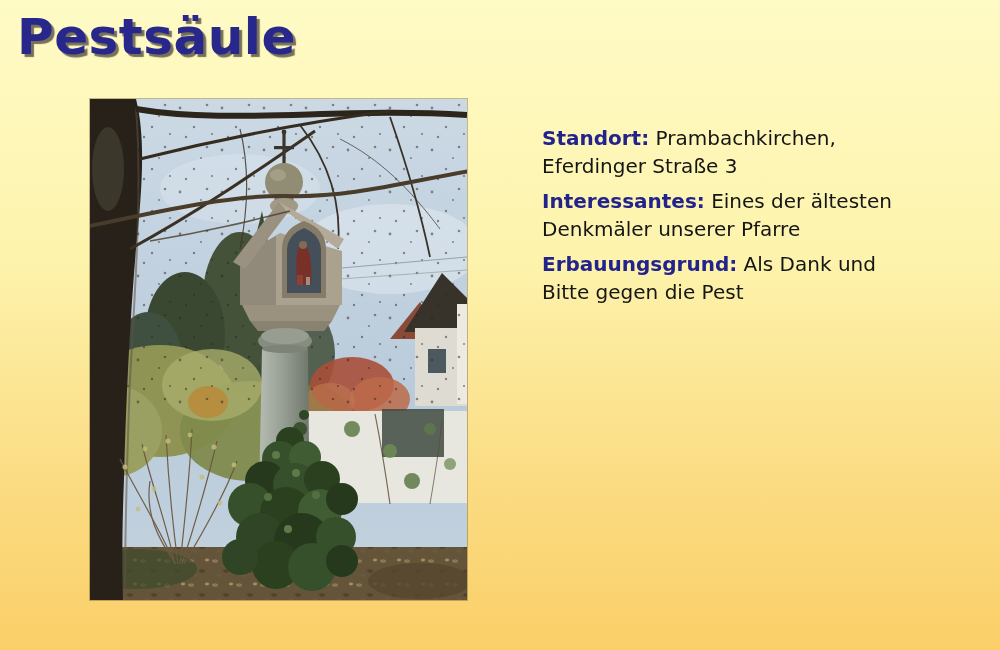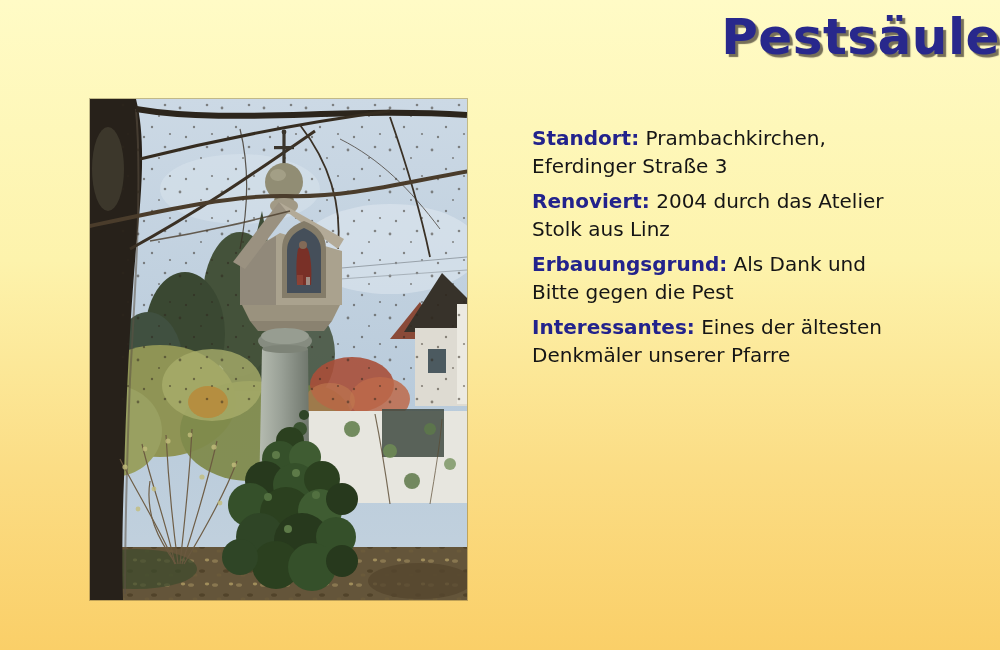--- a/index.html
+++ b/index.html
@@ -4,33 +4,33 @@
 <style>
   html,body { margin:0; padding:0; }
   body {
     width:1000px; height:650px; overflow:hidden;
     background: linear-gradient(180deg, #FFFBC6 0%, #FDF3AC 40%, #FBDD85 72%, #FACF68 100%);
     font-family: "DejaVu Sans", "Liberation Sans", sans-serif;
   }
   .slide { position:relative; width:1000px; height:650px; }
   .title {
     position:absolute; left:0; right:0; top:8px; margin:0;
-    text-align:right; font-size:50px; font-weight:bold; letter-spacing:0.5px;
+    text-align:left; font-size:50px; font-weight:bold; letter-spacing:0.5px;
     color:#28288C; text-shadow: 3px 3px 1px rgba(72,66,55,0.75); padding-left: 17px;
   }
   .photo {
     position:absolute; left:90px; top:99px; width:377px; height:501px; margin:0;
     box-shadow: 0 0 0 1px rgba(80,70,40,0.35);
     line-height:0;
   }
   .facts {
     position:absolute; left:532px; top:124px; width:442px;
     font-size:20px; line-height:28px; color:#151515;
   }
-  .fact { margin:0 0 7px 0; }
+  .fact { margin:0 0 7px 10px; }
   .fact-label { font-weight:bold; color:#23238C; }
   .fact-text  { white-space:pre-wrap; }
 </style>
 </head>
 <body>
 
 <div class="slide">
 
   <h1 class="title">Pestsäule</h1>
 
@@ -225,21 +225,19 @@
       <g fill="none">
         <path d="M-5,128 C70,112 140,96 196,97 C260,99 320,82 380,72" stroke="#4a3c2b" stroke-width="4"></path>
         <path d="M60,142 C120,132 160,122 200,112" stroke="#4a3c2b" stroke-width="1.5" opacity="0.8"></path>
       </g>
     </svg>
   </figure>
 
   <div class="facts">
     <p class="fact"><span class="fact-label">Standort:</span><span class="fact-text"> Prambachkirchen,
 Eferdinger Straße 3</span></p>
-    <p class="fact"><span class="fact-label">Renoviert:</span><span class="fact-text"> 2004 durch das Atelier
-Stolk aus Linz</span></p>
+    <p class="fact"><span class="fact-label">Interessantes:</span><span class="fact-text"> Eines der ältesten
+Denkmäler unserer Pfarre</span></p>
     <p class="fact"><span class="fact-label">Erbauungsgrund:</span><span class="fact-text"> Als Dank und
 Bitte gegen die Pest</span></p>
-    <p class="fact"><span class="fact-label">Interessantes:</span><span class="fact-text"> Eines der ältesten
-Denkmäler unserer Pfarre</span></p>
   </div>
 
 </div>
 
 </body></html>

